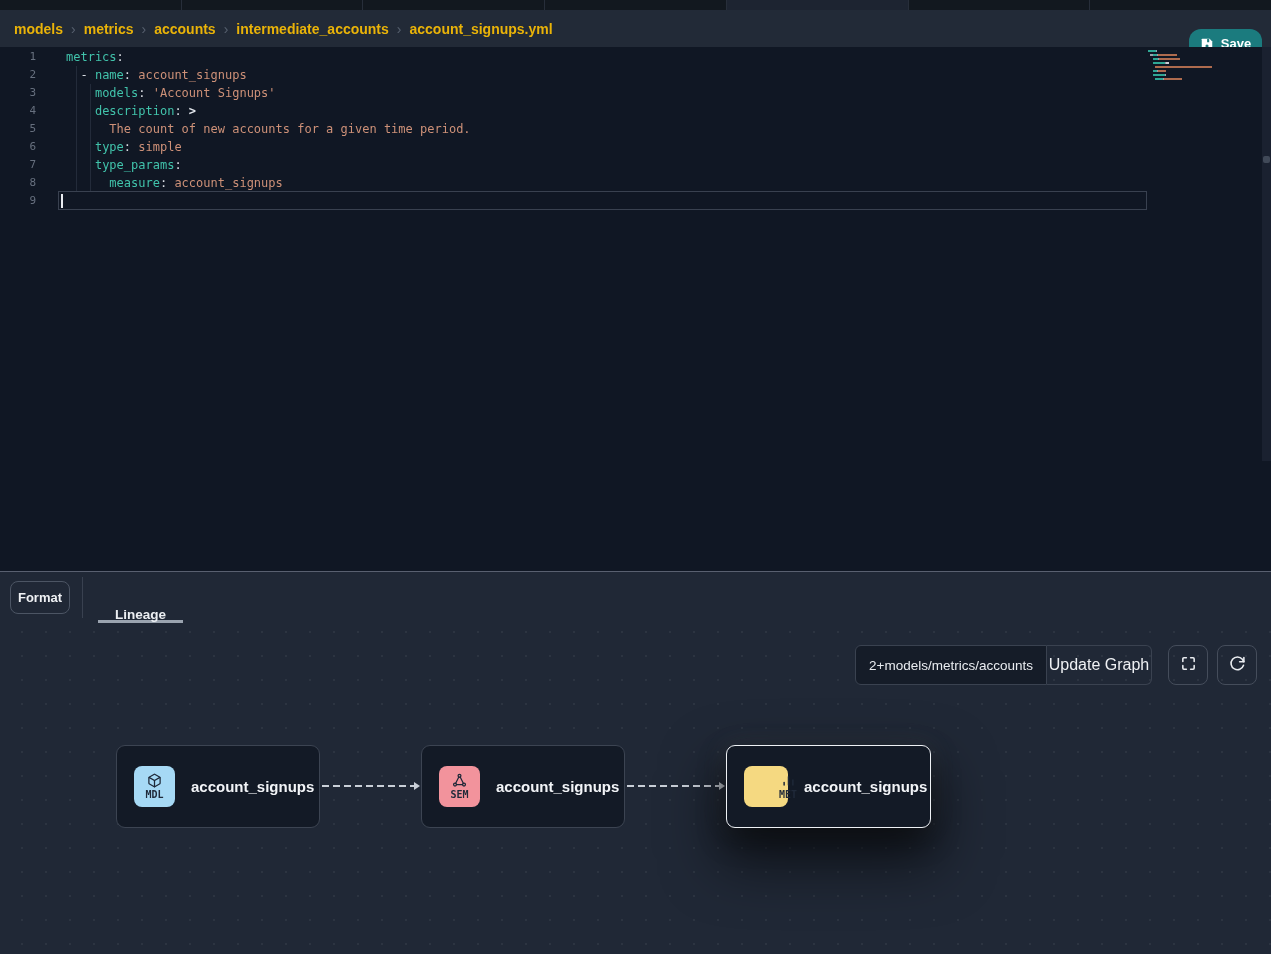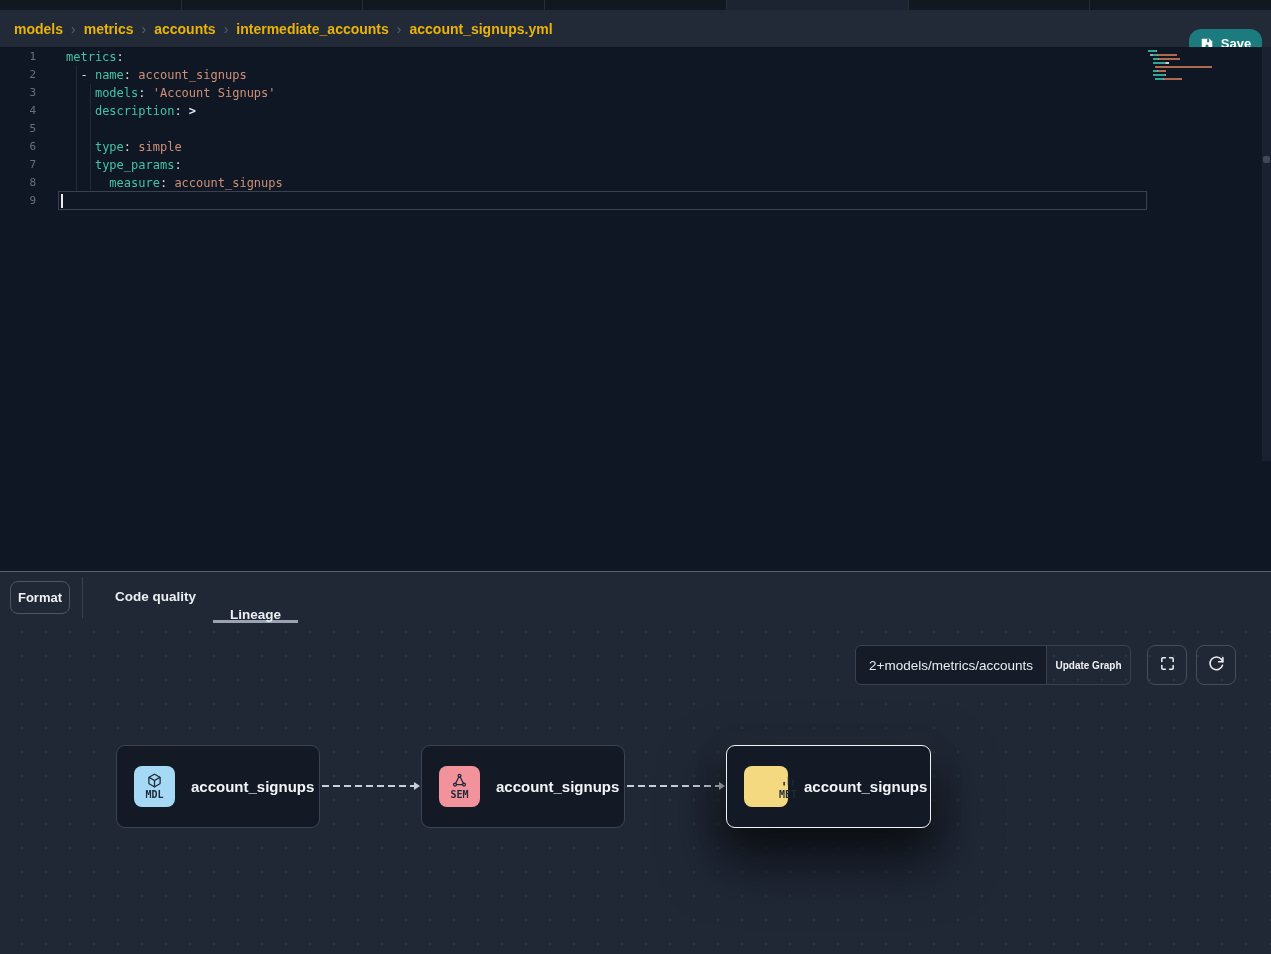--- a/index.html
+++ b/index.html
@@ -62,23 +62,23 @@
     font-size:13.5px; font-weight:600; border-bottom:3px solid transparent; cursor:pointer; }
   .ptab.active { border-bottom-color:#9AA3AF;margin-top:37px; }
   
   .canvas { position:absolute; left:0; top:58px; width:1271px; height:324px;
     background-image:radial-gradient(rgba(255,255,255,0.055) 1.2px, transparent 1.3px);
     background-size:24px 24px; background-position:10px 14px; }
   .graph-controls { position:absolute; left:855px; top:15px; display:flex; align-items:center; }
   .selinput { width:192px; height:40px; background:#151C28; border:1px solid #3A4250;
     border-radius:6px 0 0 6px; color:#E9ECF0; font-family:inherit; font-size:13.5px;
     padding:0 13px; outline:none; }
-  .updbtn { width:84px; height:40px; background:transparent; border:1px solid #3A4250;
+  .updbtn { width:105px; height:40px; background:transparent; border:1px solid #3A4250;
     border-left:none; border-radius:0 6px 6px 0; color:#EFF1F4; font-family:inherit;
-    font-size:10px; font-weight:700; cursor:pointer; }
+    font-size:16px; font-weight:400; cursor:pointer; }
   .iconbtn { width:40px; height:40px; background:transparent; border:1px solid #454D5B;
     border-radius:8px; color:#E9ECF0; display:flex; align-items:center; justify-content:center;
     cursor:pointer; }
   .iconbtn.fs { margin-left:16px; }
   .iconbtn.rf { margin-left:9px; }
   .lnode { position:absolute; top:115px; width:204px; height:83px; background:#131A26;
     border:1px solid #3C4452; border-radius:9px; display:flex; align-items:center;
     padding-left:17px; cursor:pointer; }
   .lnode.selected { border:1.5px solid #EEF1F5; width:205px;
     box-shadow:0 28px 55px 8px rgba(0,0,0,0.55), 0 10px 28px rgba(0,0,0,0.45),
@@ -146,21 +146,21 @@
         <div class="codeline">
           <span class="lnum">3</span>
           <span class="lcode"><span>    </span><span class="tok-key">models</span><span class="tok-punct">:</span><span class="tok-val"> 'Account Signups'</span></span>
         </div>
         <div class="codeline">
           <span class="lnum">4</span>
           <span class="lcode"><span>    </span><span class="tok-key">description</span><span class="tok-punct">:</span><span class="tok-bold"> &gt;</span></span>
         </div>
         <div class="codeline">
           <span class="lnum">5</span>
-          <span class="lcode"><span>      </span></span>
+          <span class="lcode"><span>      </span><span class="tok-val">The count of new accounts for a given time period.</span></span>
         </div>
         <div class="codeline">
           <span class="lnum">6</span>
           <span class="lcode"><span>    </span><span class="tok-key">type</span><span class="tok-punct">:</span><span class="tok-val"> simple</span></span>
         </div>
         <div class="codeline">
           <span class="lnum">7</span>
           <span class="lcode"><span>    </span><span class="tok-key">type_params</span><span class="tok-punct">:</span></span>
         </div>
         <div class="codeline">
@@ -227,21 +227,20 @@
     </div>
   </div>
 
   <div class="hdivider"></div>
 
   <div class="bottom">
     <div class="panel-toolbar">
       <button class="format-btn">Format</button>
       <div class="vdiv"></div>
       <div class="tabs">
-          <div class="ptab">Code quality</div>
           <div class="ptab active">Lineage</div>
         </div>
     </div>
 
     <div class="canvas">
       <div class="graph-controls">
         <input class="selinput" value="2+models/metrics/accounts/" style="">
         <button class="updbtn">Update Graph</button>
         <button class="iconbtn fs">
           <span>

